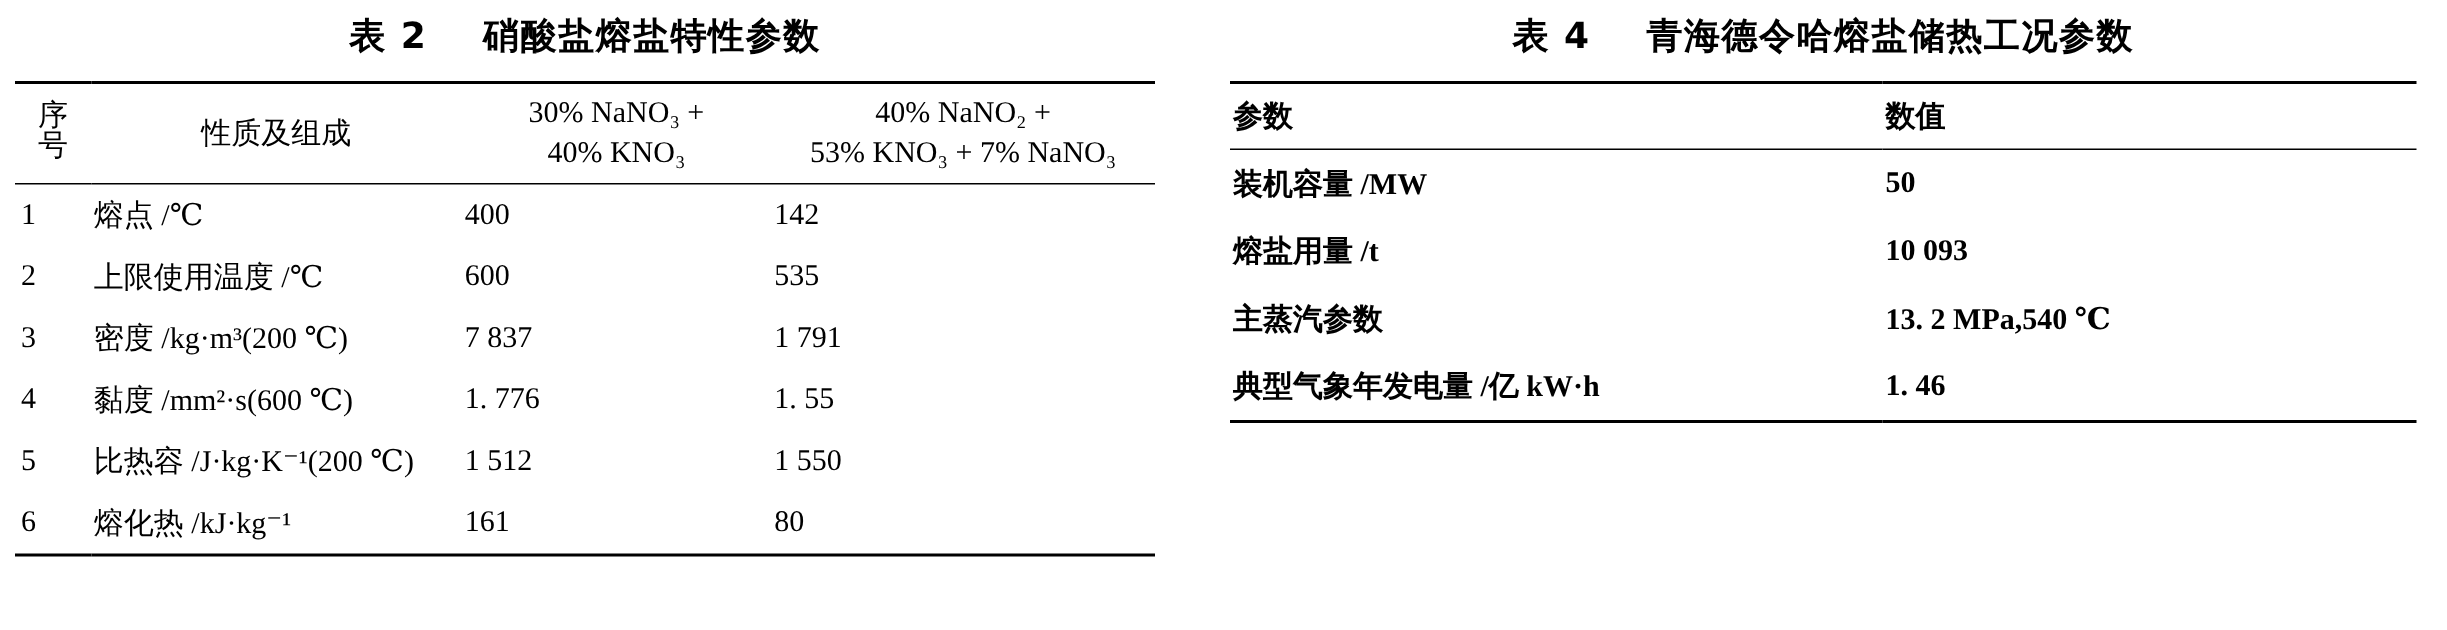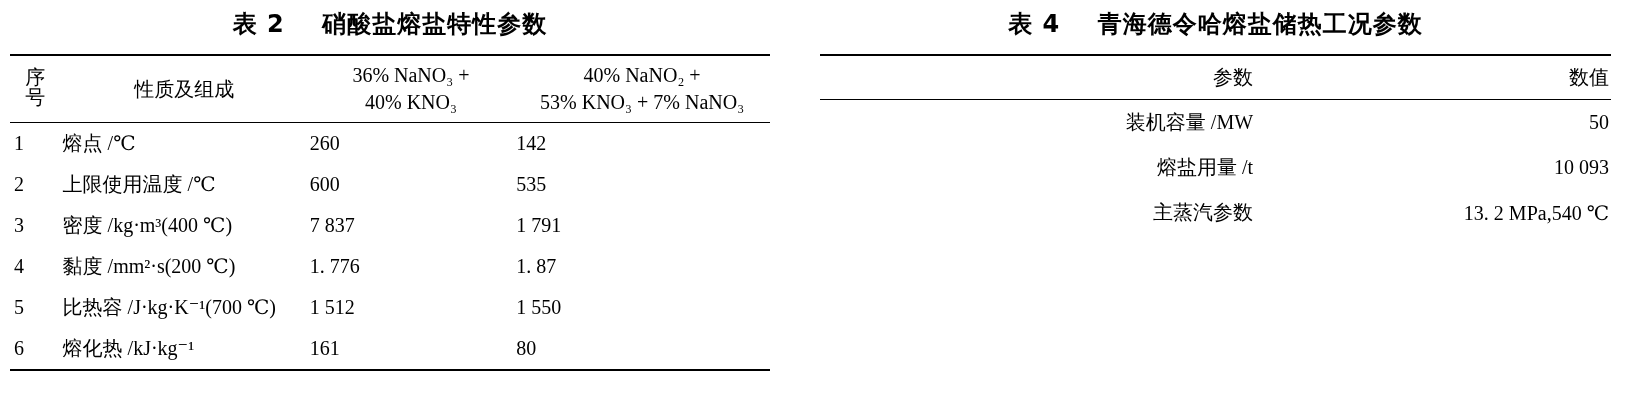--- a/index.html
+++ b/index.html
@@ -81,22 +81,23 @@
   }
   .hdr-seq {
     display: inline-block;
     line-height: 1.0;
     font-size: 20px;
   }
   .hdr-seq span { display: block; }
   
   .t4 td {
     padding: 9px 2px;
-    text-align: right;
+    text-align: left;
     vertical-align: middle;
+    font-weight: bold;
   }
   .t4 .c0 { width: 55%; }
   .t4 .c1 { width: 45%; margin-top: 24px; }
   .t4 thead td { padding: 8px 2px; }
   .nowrap { white-space: nowrap; }
 </style>
 </head>
 <body>
 
 <div class="page">
@@ -108,57 +109,57 @@
       <thead>
         <tr class="hdr rule-top">
           <td class="c0" rowspan="1">
             <span class="hdr-seq">
               <span>序</span>
               <span>号</span>
             </span>
           </td>
           <td class="c1">性质及组成</td>
           <td class="c2">
-            <span>36% NaNO₃ +</span><br>
+            <span>30% NaNO₃ +</span><br>
             <span>40% KNO₃</span>
           </td>
           <td class="c3">
             <span>40% NaNO₂ +</span><br>
             <span>53% KNO₃ + 7% NaNO₃</span>
           </td>
         </tr>
       </thead>
       <tbody>
         <tr class="rule-mid">
           <td class="idx">1</td>
           <td>熔点 /℃</td>
-          <td>260</td>
+          <td>400</td>
           <td>142</td>
         </tr>
         <tr>
           <td class="idx">2</td>
           <td>上限使用温度 /℃</td>
           <td>600</td>
           <td>535</td>
         </tr>
         <tr>
           <td class="idx">3</td>
-          <td>密度 /kg·m³(400 ℃)</td>
+          <td>密度 /kg·m³(200 ℃)</td>
           <td>7 837</td>
           <td>1 791</td>
         </tr>
         <tr>
           <td class="idx">4</td>
-          <td>黏度 /mm²·s(200 ℃)</td>
+          <td>黏度 /mm²·s(600 ℃)</td>
           <td>1. 776</td>
-          <td>1. 87</td>
+          <td>1. 55</td>
         </tr>
         <tr>
           <td class="idx">5</td>
-          <td>比热容 /J·kg·K⁻¹(700 ℃)</td>
+          <td>比热容 /J·kg·K⁻¹(200 ℃)</td>
           <td>1 512</td>
           <td>1 550</td>
         </tr>
         <tr class="rule-bottom">
           <td class="idx">6</td>
           <td>熔化热 /kJ·kg⁻¹</td>
           <td>161</td>
           <td>80</td>
         </tr>
       </tbody>
@@ -181,17 +182,21 @@
           <td>50</td>
         </tr>
         <tr>
           <td>熔盐用量 /t</td>
           <td>10 093</td>
         </tr>
         <tr>
           <td>主蒸汽参数</td>
           <td class="nowrap">13. 2 MPa,540 ℃</td>
         </tr>
+        <tr class="rule-bottom">
+          <td>典型气象年发电量 /亿 kW·h</td>
+          <td>1. 46</td>
+        </tr>
       </tbody>
     </table>
   </div>
 
 </div>
 
 </body></html>

